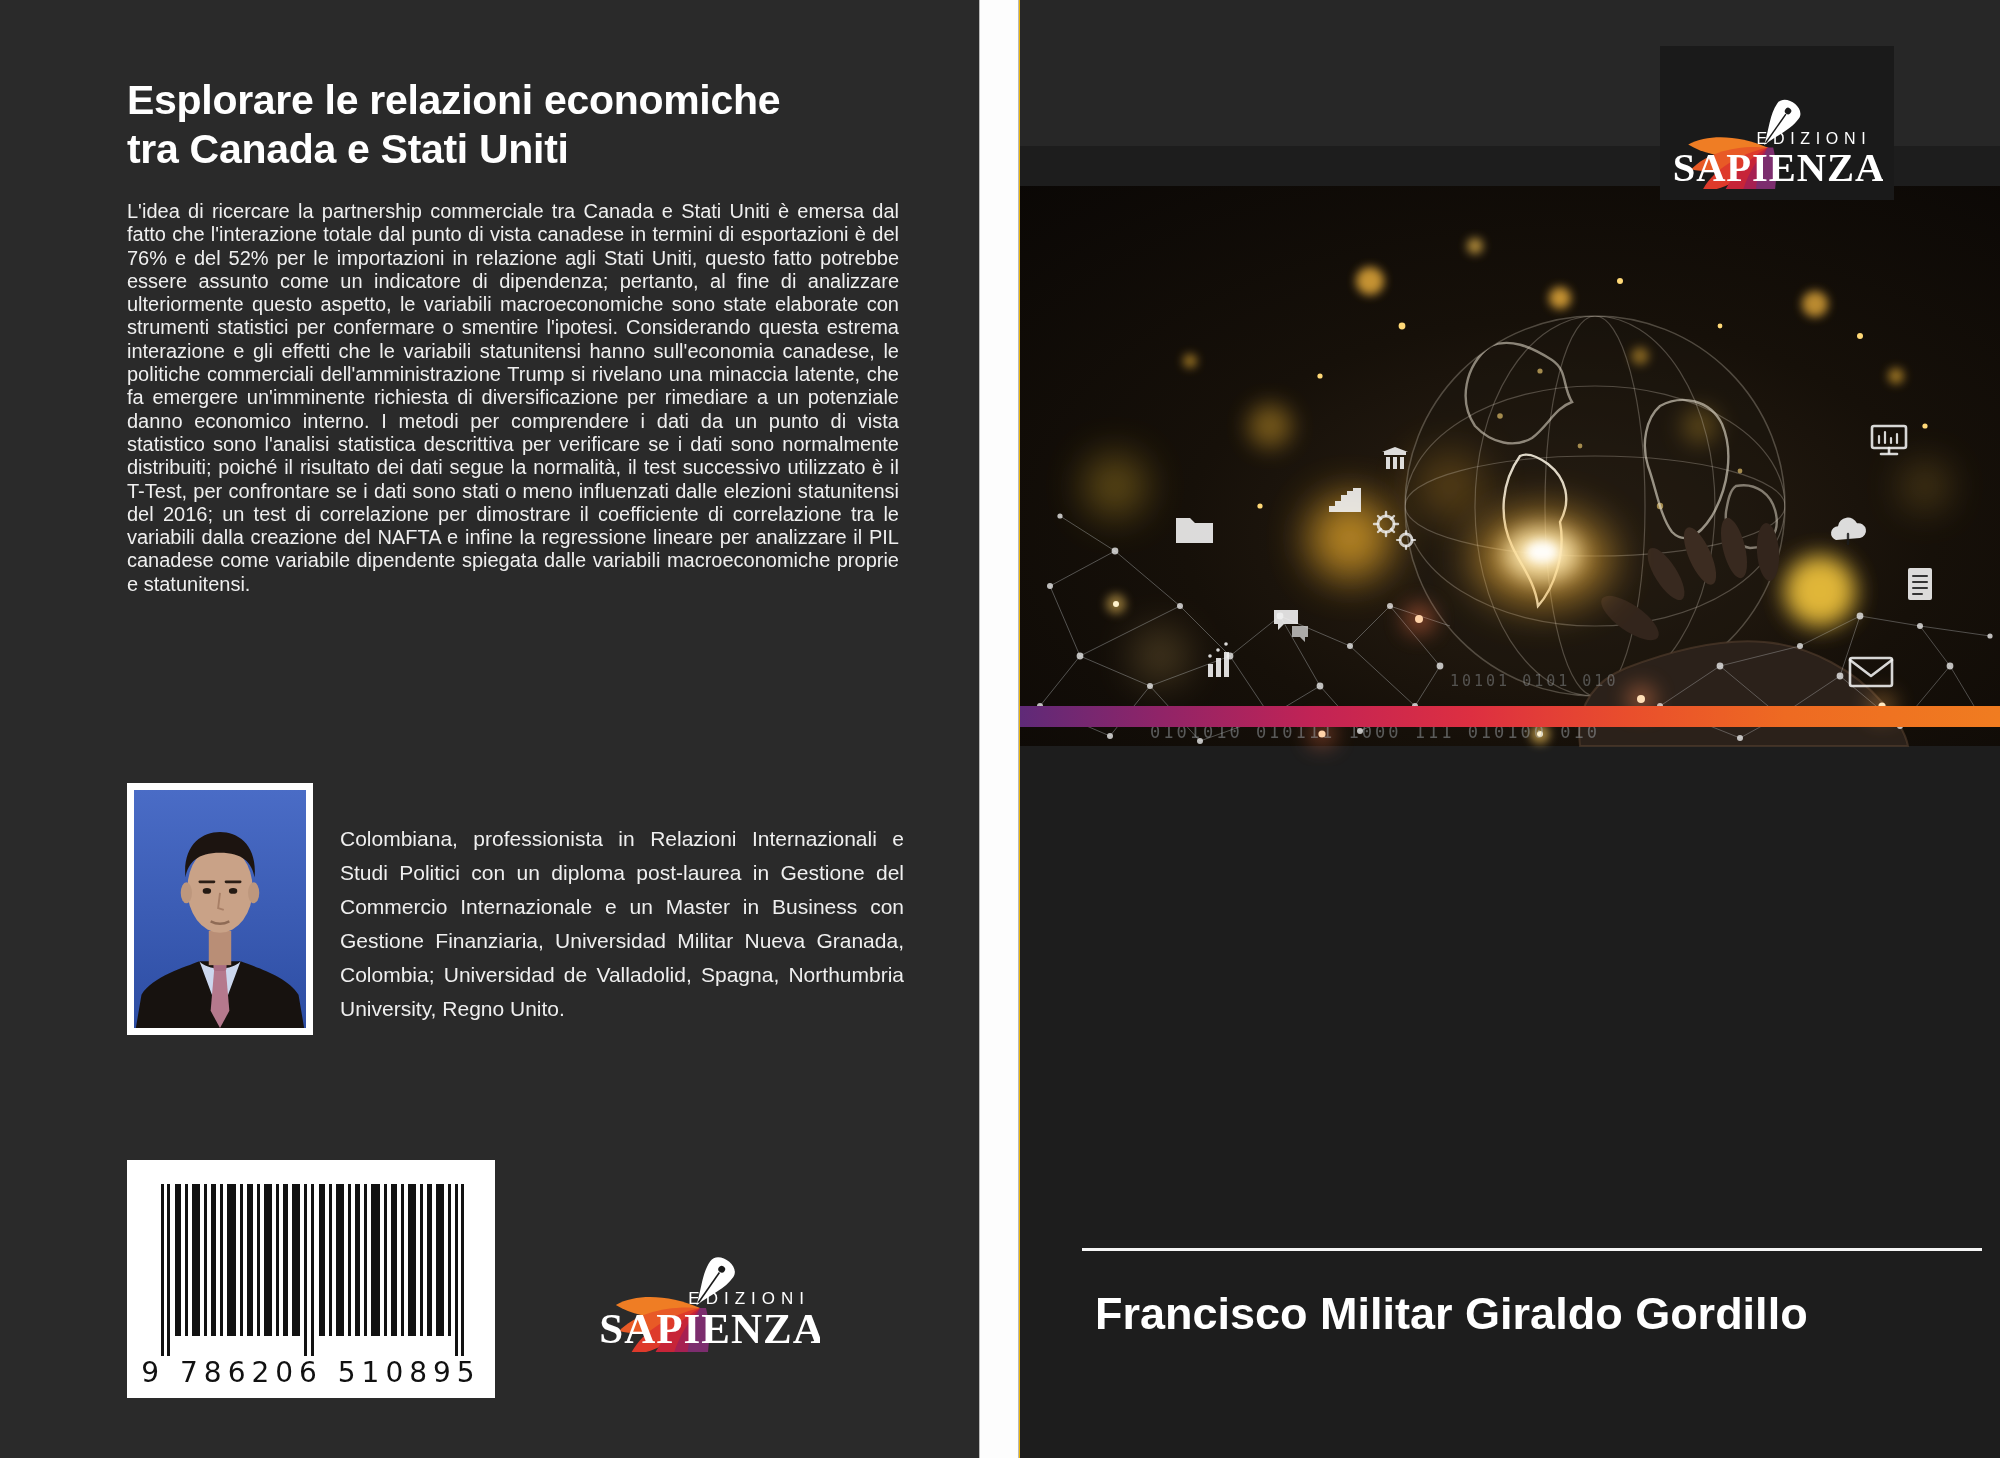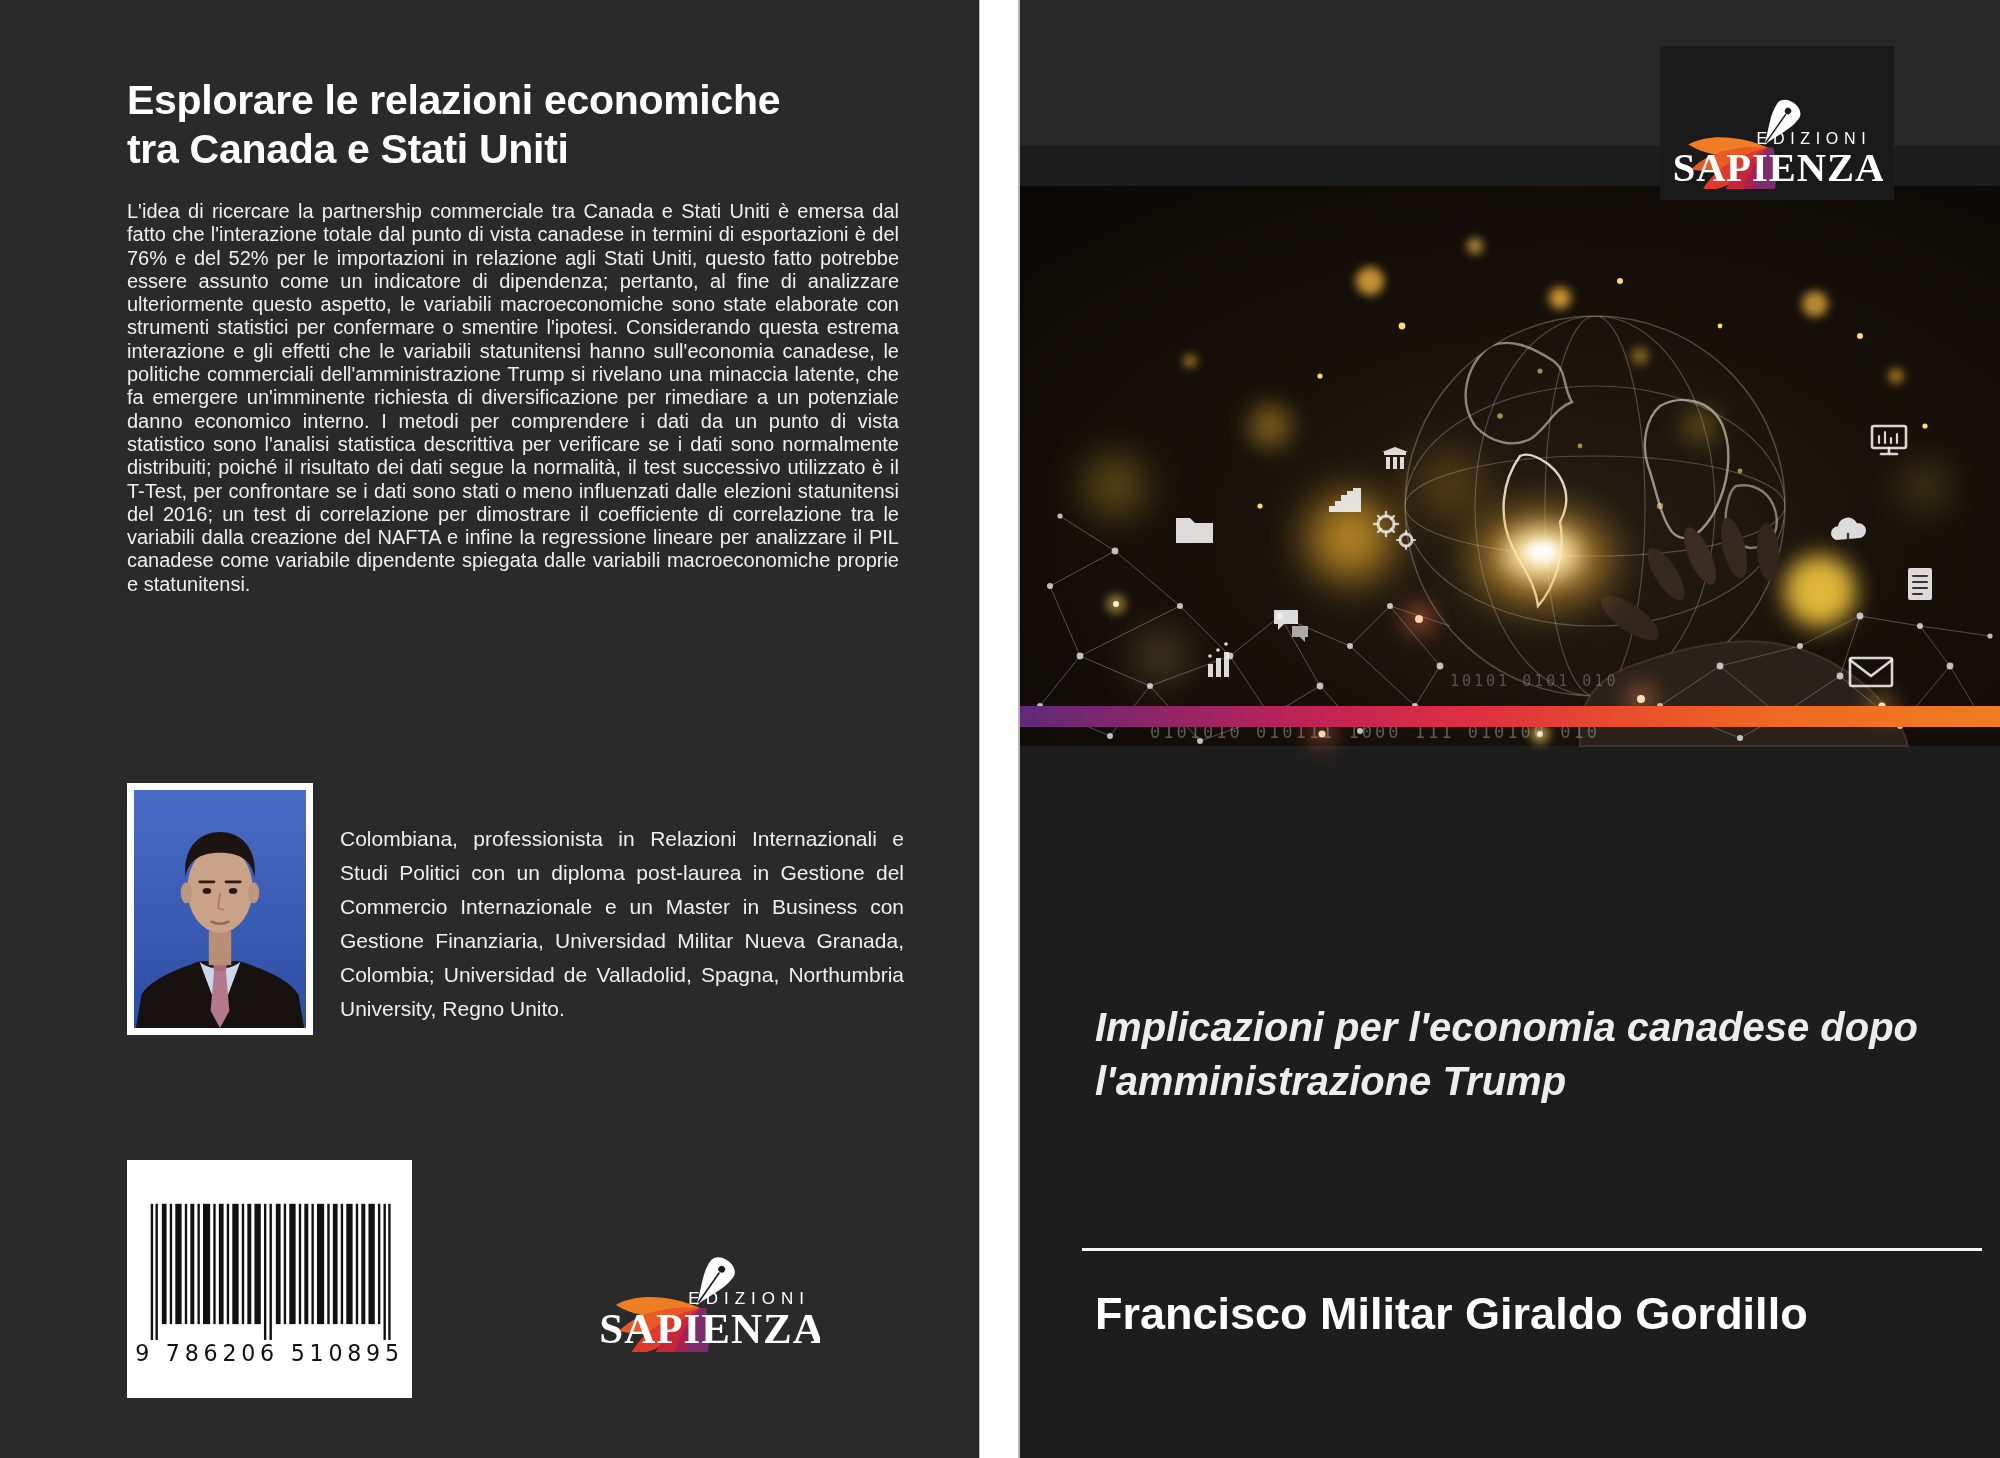--- a/index.html
+++ b/index.html
@@ -30,21 +30,21 @@
     position: absolute; left: 127px; top: 783px; width: 186px; height: 252px;
     background: #ffffff; padding: 7px;
   }
   .author-photo svg { display:block; width: 100%; height: 100%; }
   .author-bio {
     position: absolute; left: 340px; top: 822px; width: 564px;
     color: #efefef; font-size: 21px; line-height: 34px;
     text-align: justify;
   }
   .barcode {
-    position: absolute; left: 127px; top: 1160px; width: 285px; height: 238px;
+    position: absolute; left: 127px; top: 1160px; width: 368px; height: 238px;
     background: #ffffff;
   }
   .barcode svg { display:block; width:100%; height:100%; }
   .barcode-digits { font-family: "DejaVu Sans", sans-serif; }
   .logo-back { position: absolute; left: 600px; top: 1212px; width: 220px; height: 140px; }
 
   
   .spine {
     position: absolute; left: 979px; top: 0; width: 40px; height: 1458px;
     background: #fdfdfd;
@@ -504,21 +504,19 @@
           <line x1="0" y1="-46" x2="0" y2="-8" stroke="#1a1a1a" stroke-width="1.6"></line>
         </g>
         <text class="edizioni" x="210" y="92" text-anchor="end">EDIZIONI</text>
         <text class="sapienza" x="112" y="131" text-anchor="middle">SAPIENZA</text>
       </svg>
     </div>
 
     <div class="accent-bar"></div>
 
 
-    <h2 class="front-subtitle">Implicazioni per l'economia canadese dopo
-l'amministrazione Trump</h2>
 
     <div class="title-rule"></div>
 
     <div class="front-author">Francisco Militar Giraldo Gordillo</div>
   </div>
 
 </div>
 
 </body></html>

